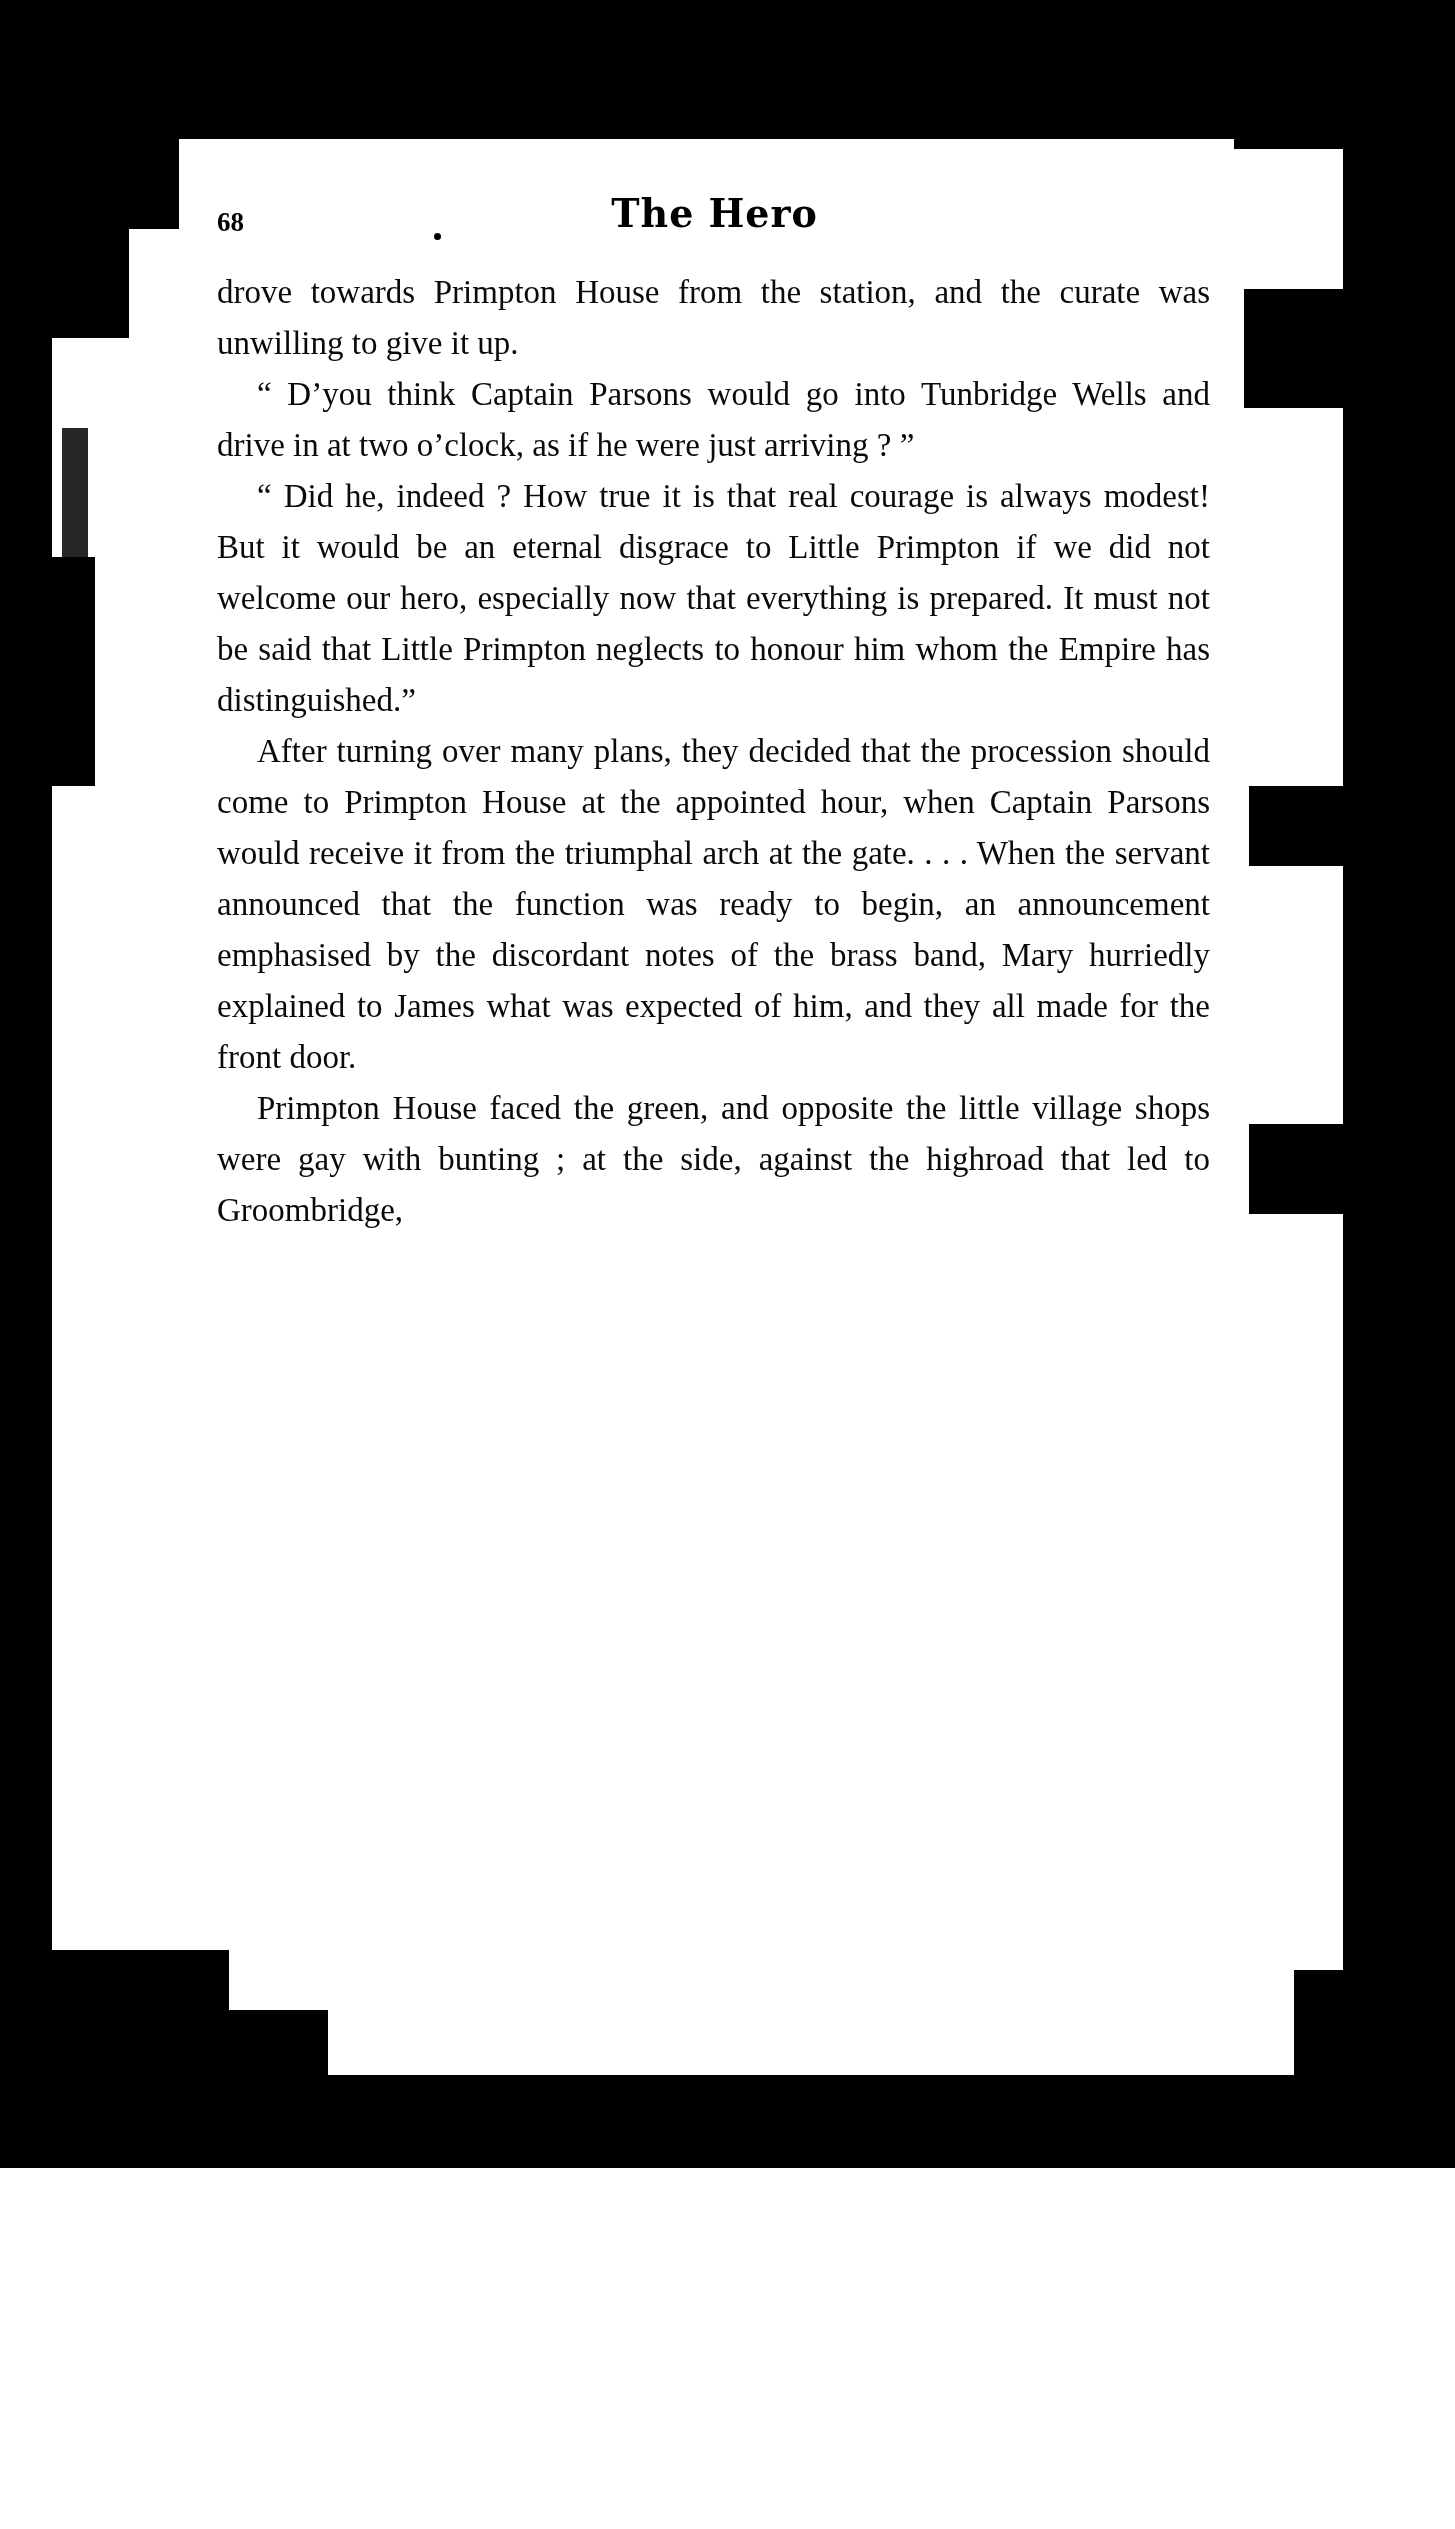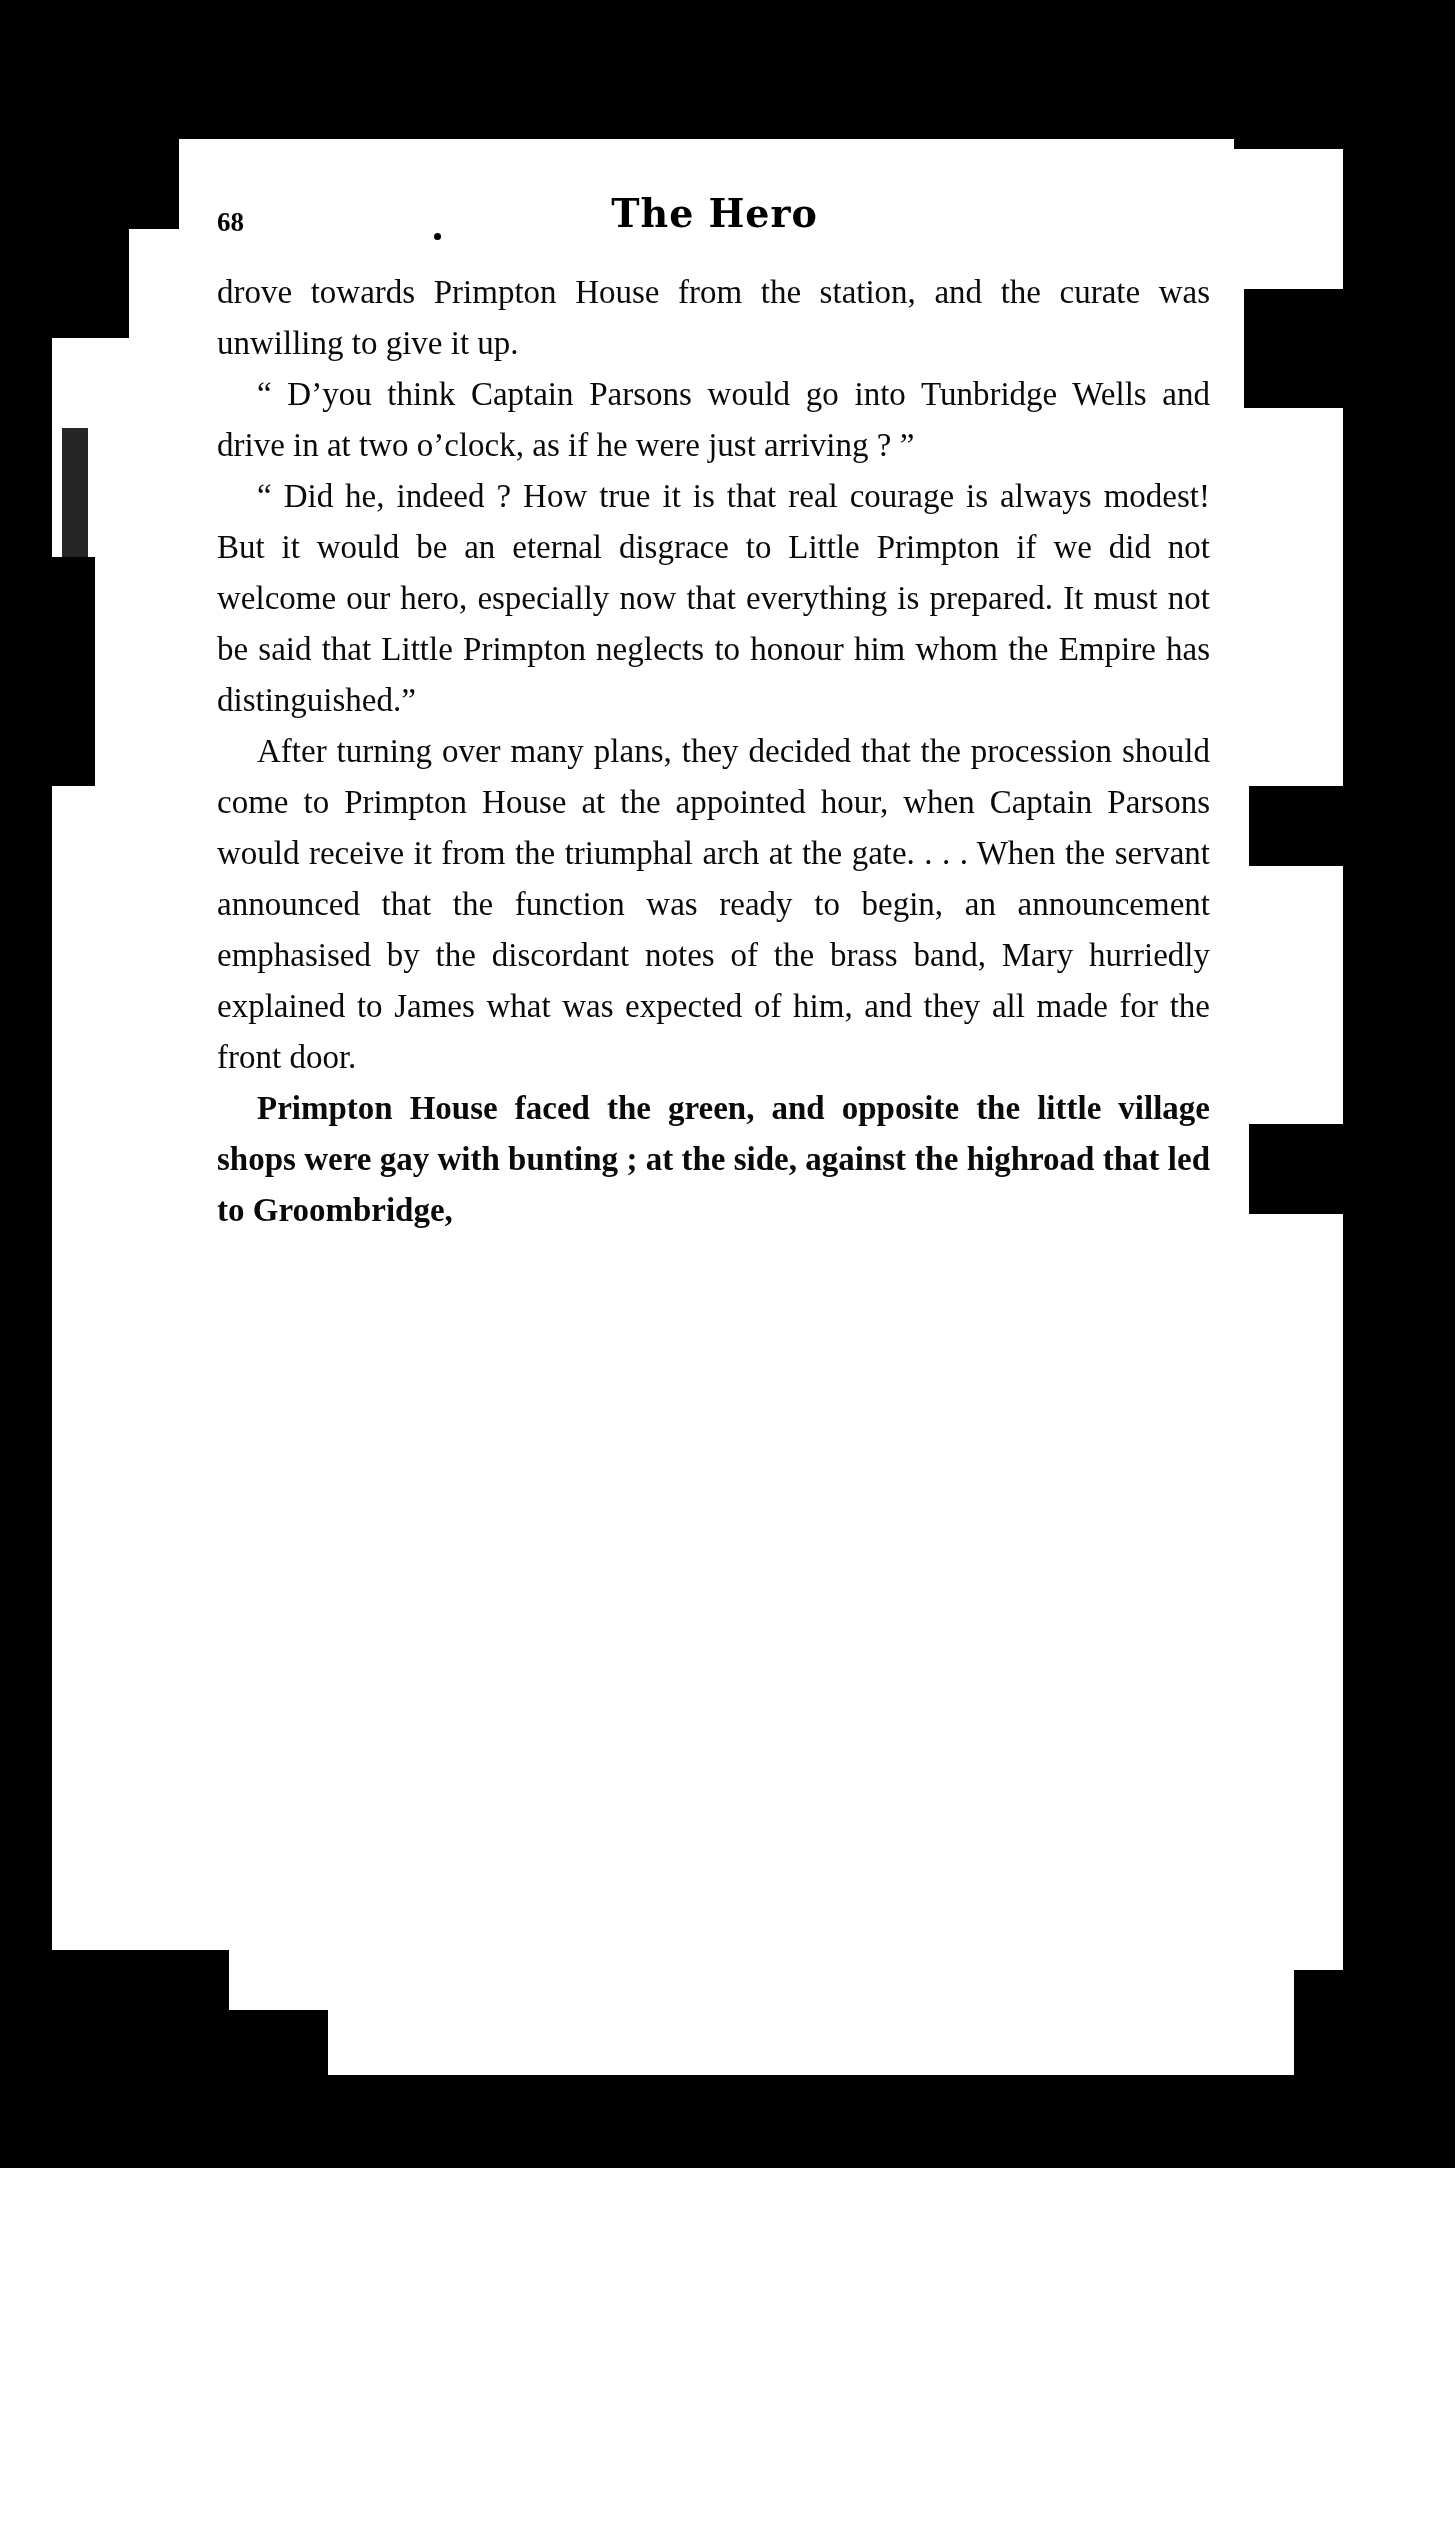--- a/index.html
+++ b/index.html
@@ -101,21 +101,20 @@
     -webkit-font-smoothing: none;
   }
   .para.indent {
     text-indent: 40px;
   }
   .para + .para {
     margin-top: 0px;
   }
   .para:last-child {
     text-align: justify;
-    font-weight: bold;
   }
 
   
   .speck {
     position: absolute;
     background: #000;
     opacity: 0.85;
   }
 </style>
 </head>

